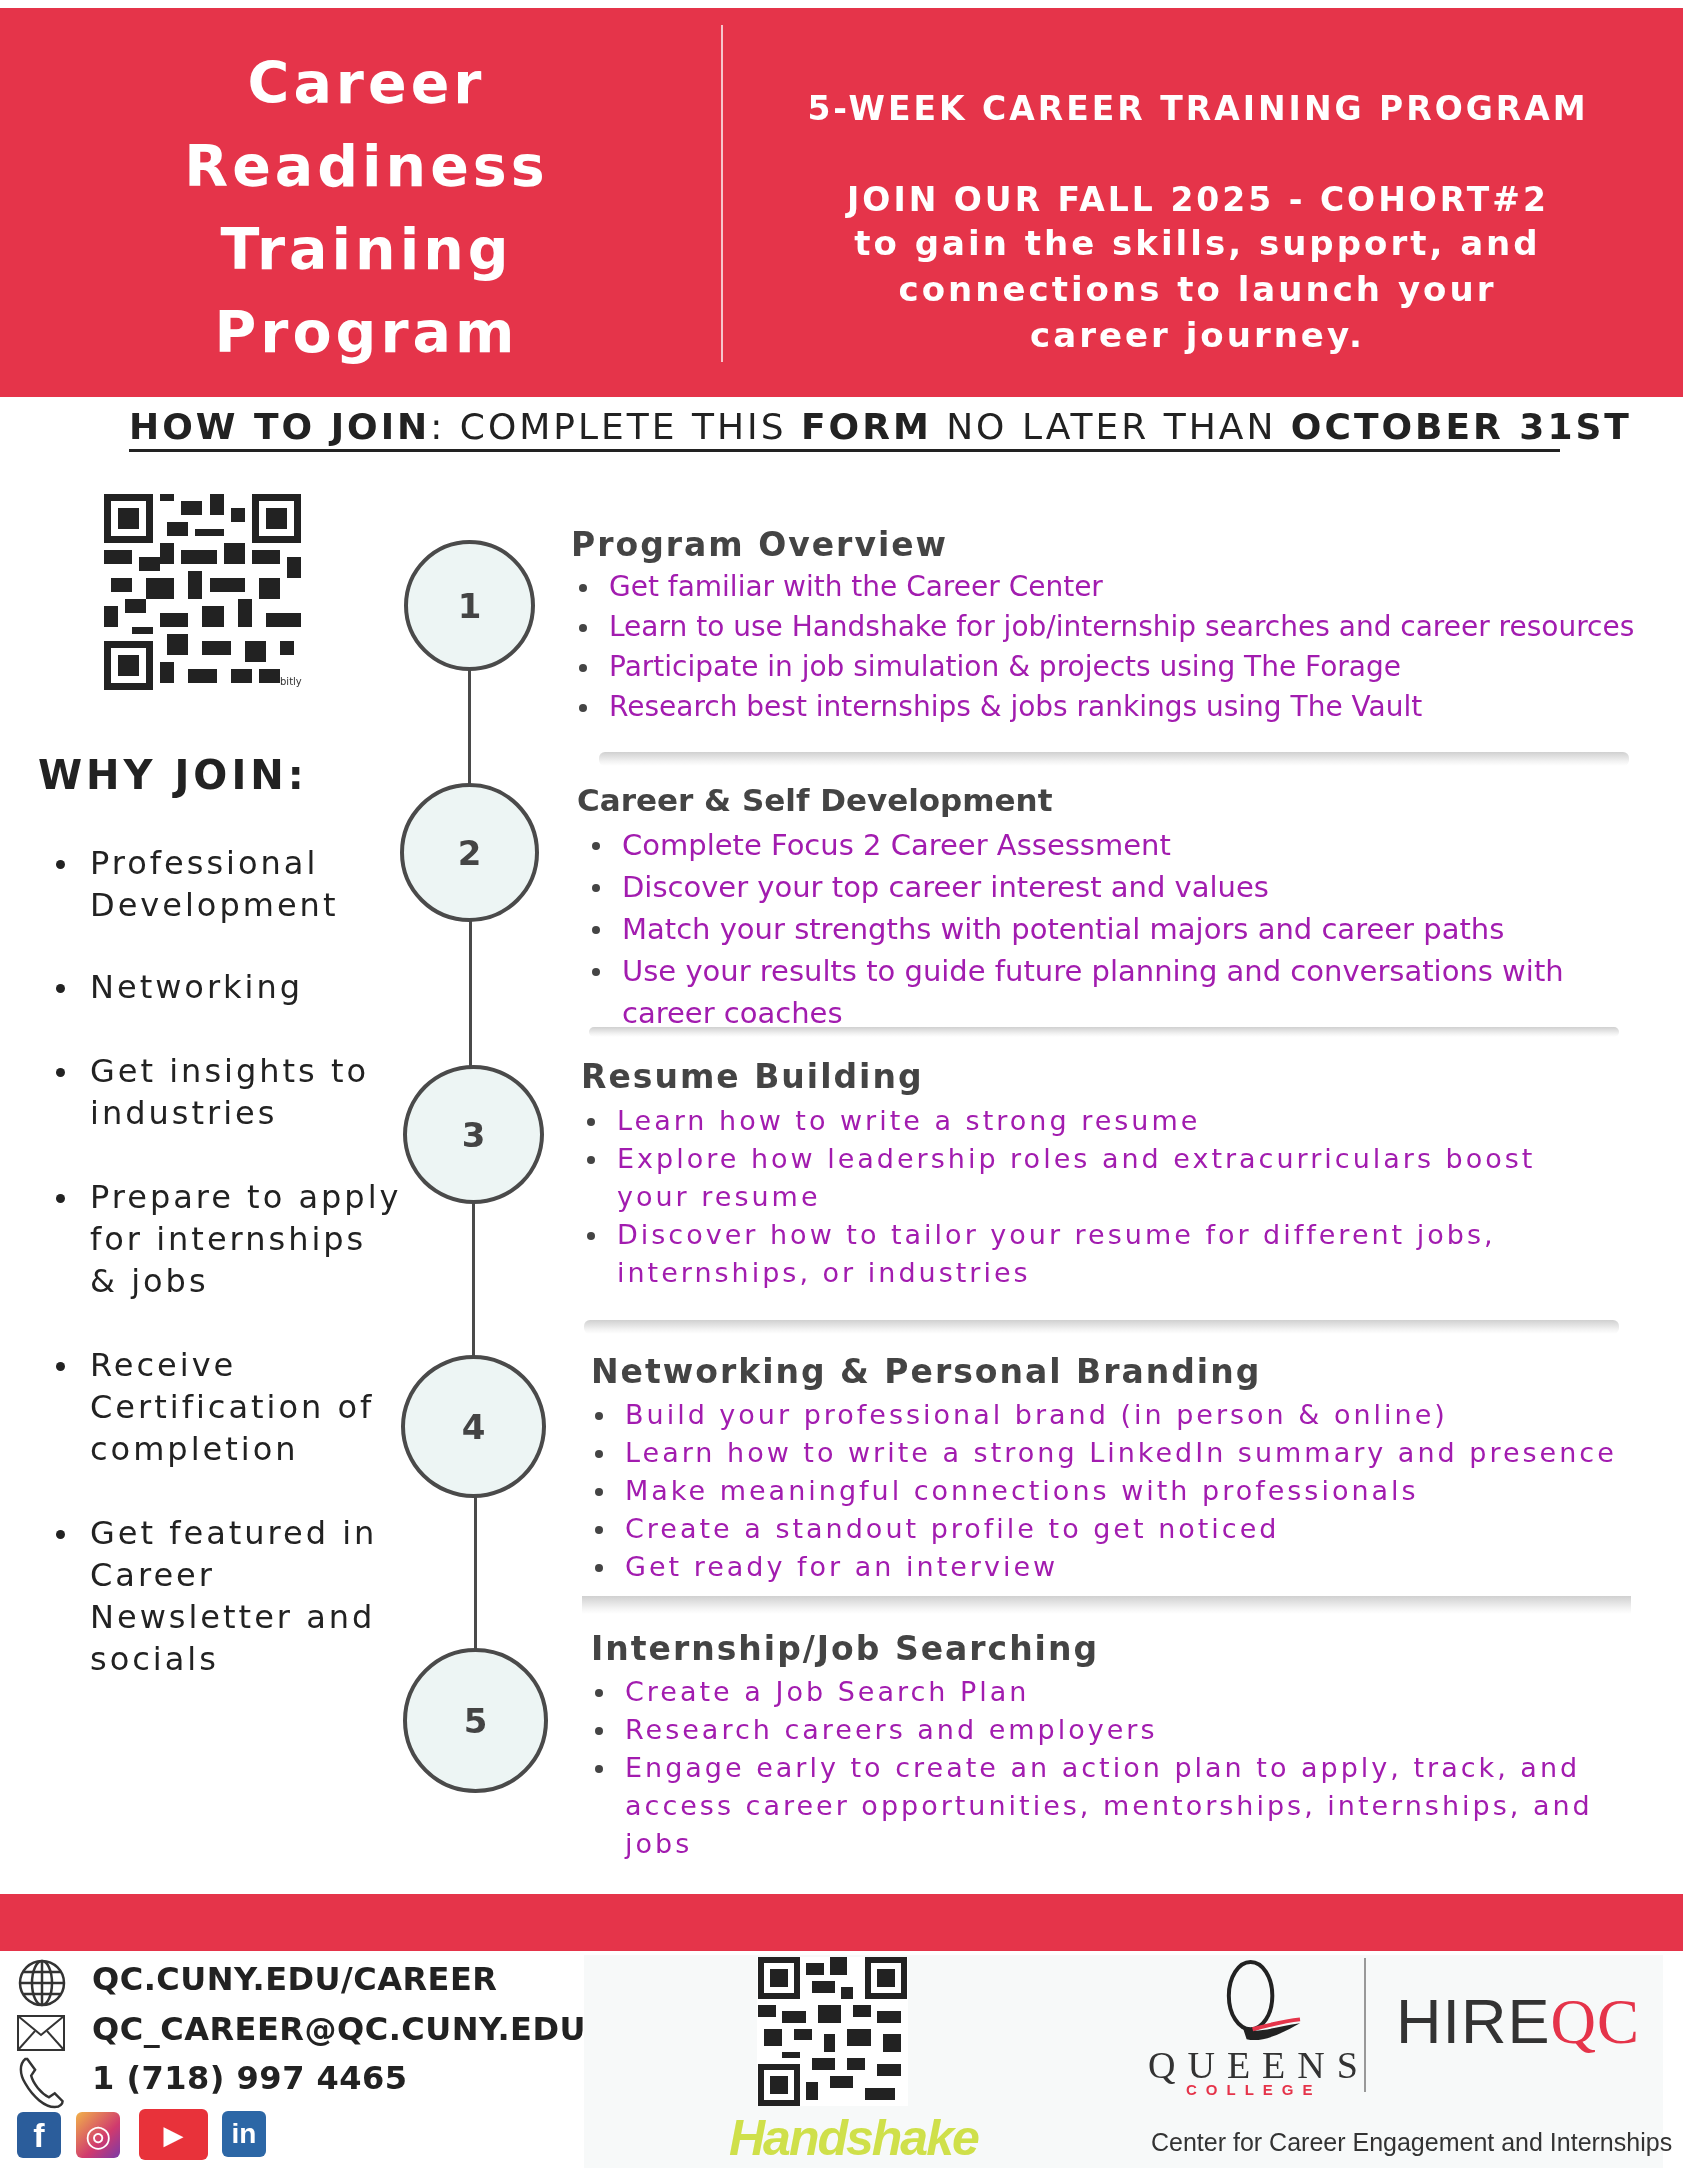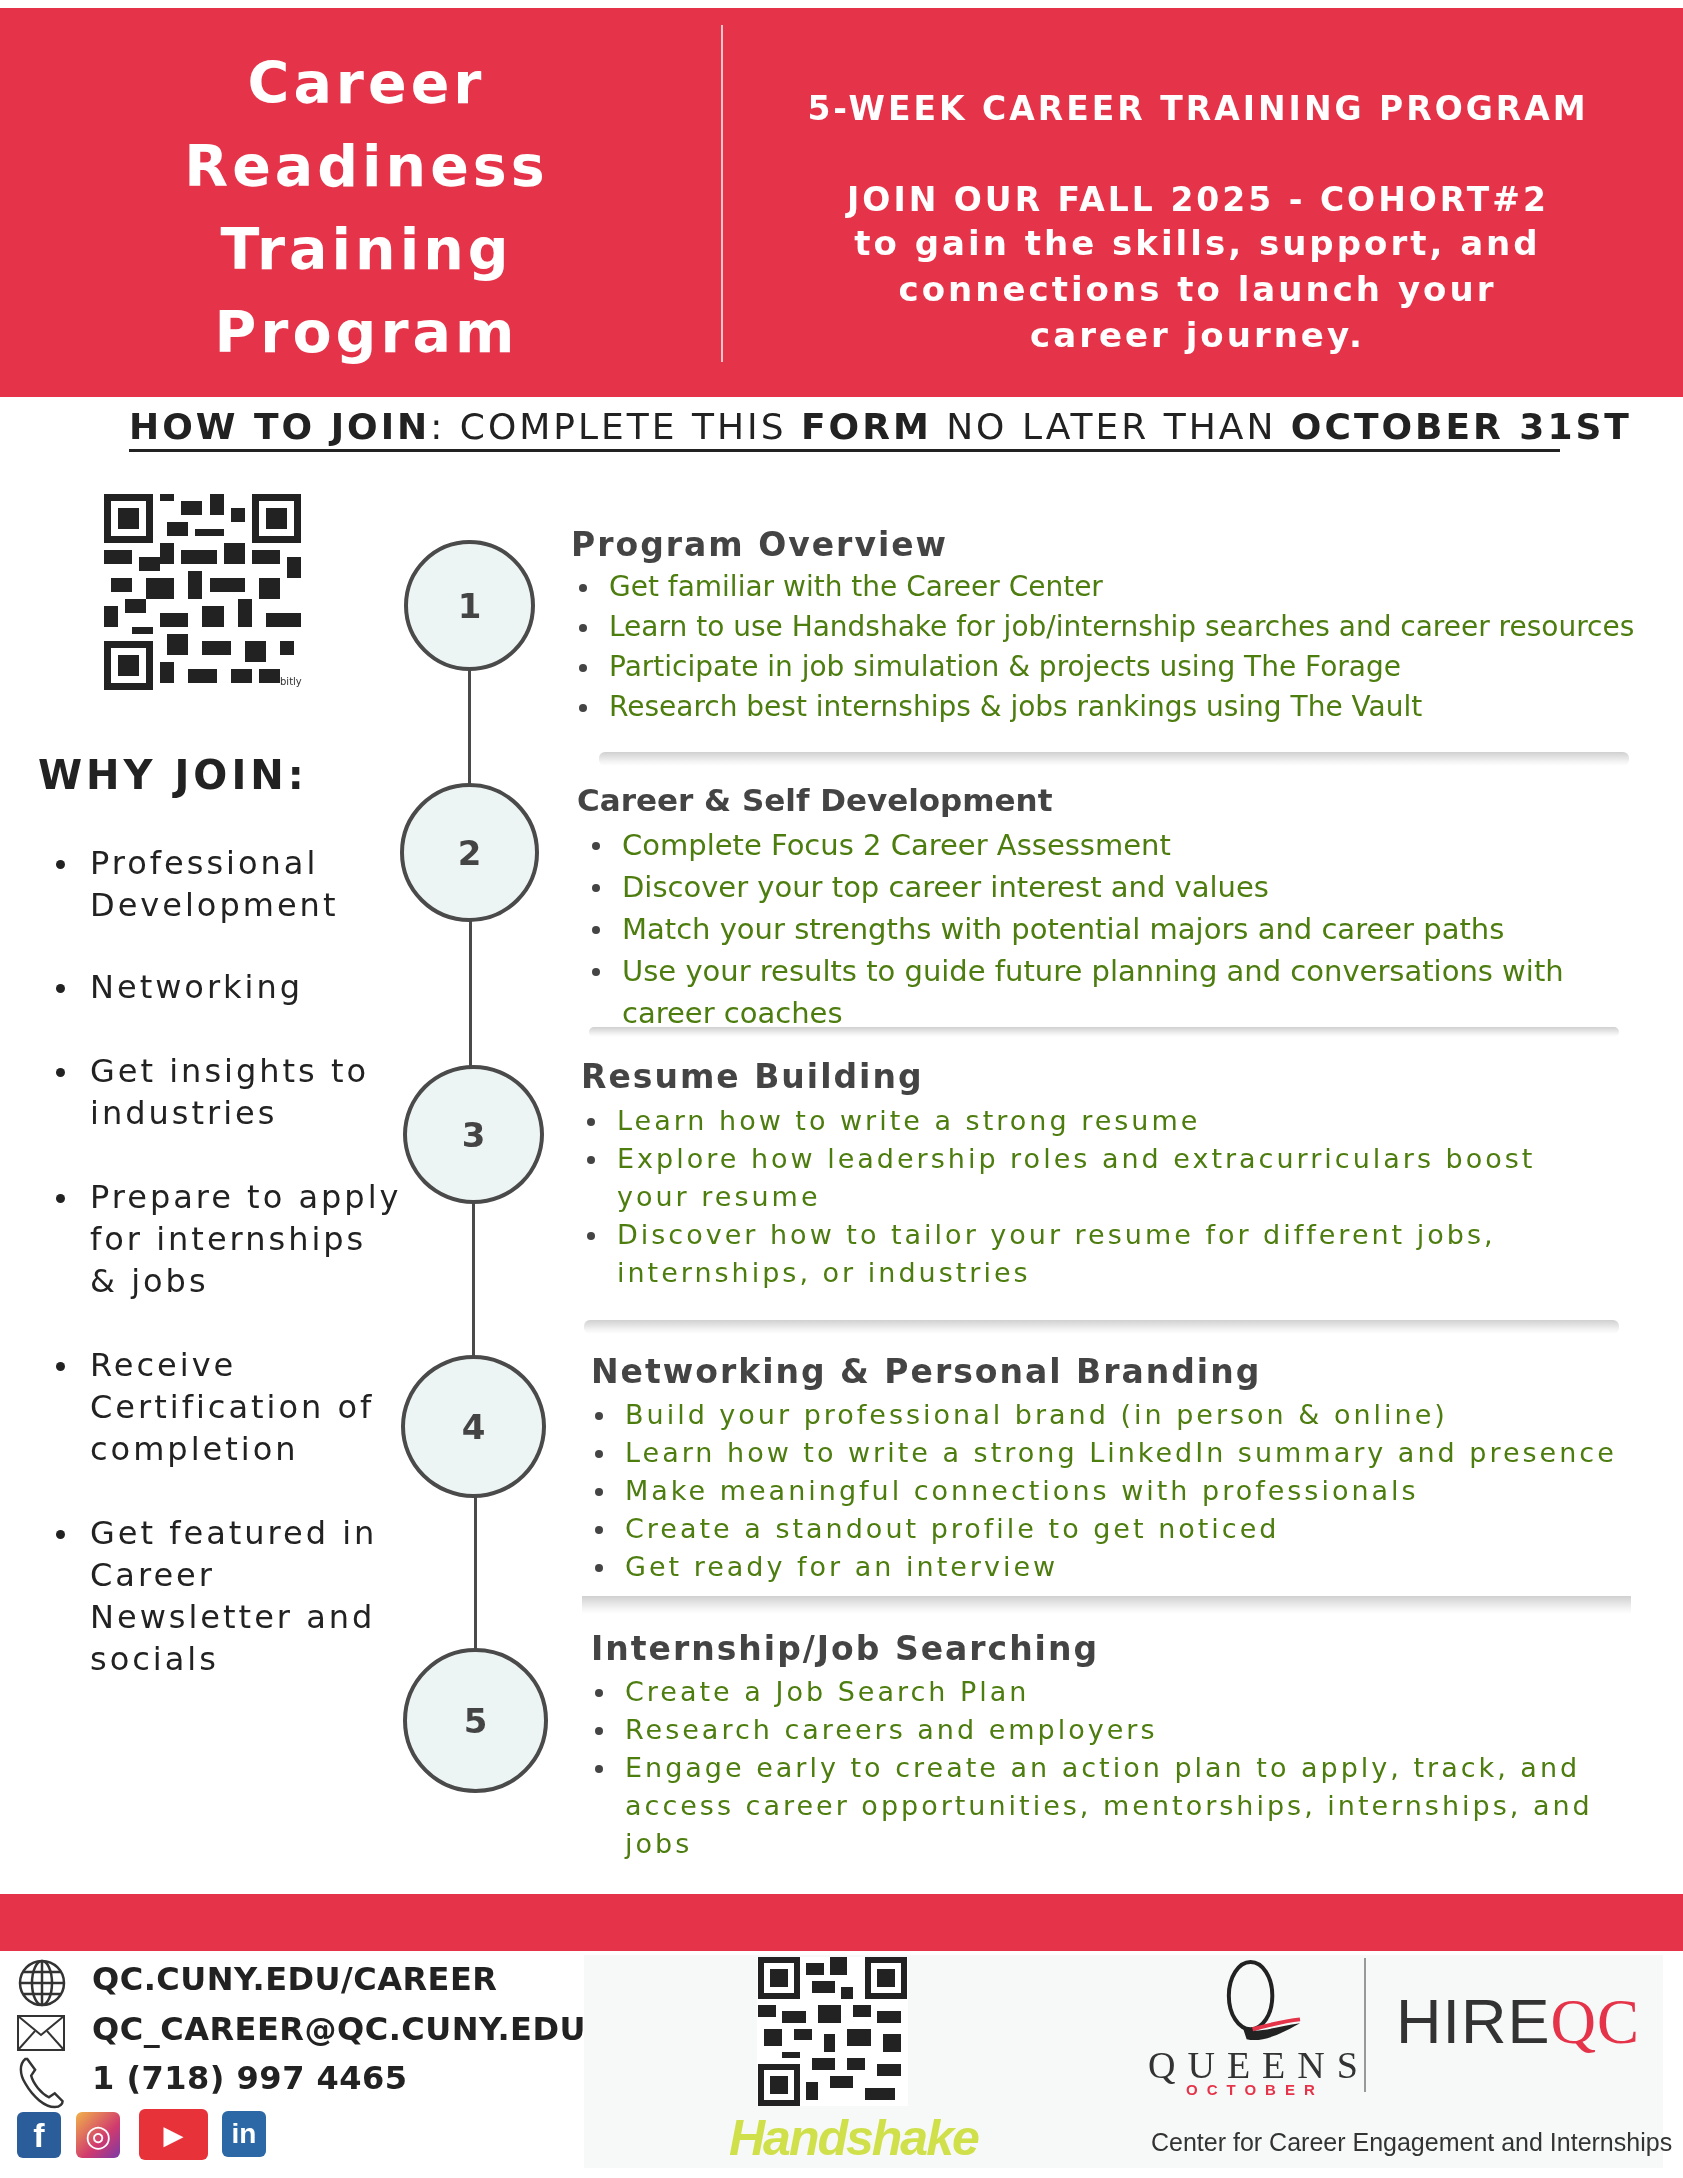--- a/index.html
+++ b/index.html
@@ -24,21 +24,21 @@
   .why-title{left:38px;top:752px;font-size:40px;font-weight:bold;letter-spacing:4px;color:#222;}
   .why-list{left:50px;top:842px;width:356px;margin:0;padding:0;list-style:none;}
   .why-list li{position:relative;padding-left:40px;font-size:32px;line-height:42px;letter-spacing:3px;color:#222;}
   .why-list li::before{content:"";position:absolute;left:6px;top:18px;width:9px;height:9px;border-radius:50%;background:#222;}
   
   .tl-line{width:3px;background:#4a4a4a;}
   .circle{border:4px solid #4a4a4a;border-radius:50%;background:#edf5f4;box-sizing:border-box;display:flex;align-items:center;justify-content:center;font-weight:bold;font-size:34px;color:#444;}
   
   .sec-title{font-size:33px;font-weight:bold;letter-spacing:2px;color:#444;white-space:nowrap;}
   .sec-list{margin:0;padding:0;list-style:none;}
-  .sec-list li{position:relative;padding-left:38px;color:#4d7c0f;}
+  .sec-list li{position:relative;padding-left:38px;color:#a21caf;}
   .sec-list li::before{content:"";position:absolute;left:8px;width:8px;height:8px;border-radius:50%;background:#444;}
   .s-a li{font-size:28px;line-height:40px;letter-spacing:0;}
   .s-a li::before{top:17px;}
   .s-b li{font-size:29px;line-height:42px;}
   .s-b li::before{top:18px;}
   .s-c li{font-size:27px;line-height:38px;letter-spacing:3px;}
   .s-c li::before{top:16px;}
   .shadow-bar{height:14px;background:linear-gradient(#d0d0d0,#f4f4f4 70%,#fff);border-radius:6px;}
   
   .footer-band{left:0;top:1894px;width:1683px;height:57px;background:#e5344a;}
@@ -264,17 +264,17 @@
 <div class="abs handshake" style="left:729px;top:2109px;">Handshake</div>
 
 <div class="abs" style="left:1213px;top:1958px;width:89px;height:99px;">
   <svg width="89" height="99" viewBox="0 0 90 100">
       <ellipse cx="38" cy="38" rx="22" ry="34" fill="none" stroke="#222" stroke-width="4"></ellipse>
       <path d="M30 70 C40 78 60 70 88 66 C70 76 50 86 34 82 Z" fill="#222"></path>
       <path d="M40 72 C55 68 70 64 88 62" stroke="#e5344a" stroke-width="4" fill="none"></path>
     </svg>
 </div>
 <div class="abs queens" style="left:1148px;top:2043px;">QUEENS</div>
-<div class="abs college" style="left:1186px;top:2081px;">OCTOBER</div>
+<div class="abs college" style="left:1186px;top:2081px;">COLLEGE</div>
 <div class="abs" style="left:1364px;top:1958px;width:2px;height:134px;background:#999;"></div>
 <div class="abs hireqc" style="left:1396px;top:1985px;"><span>HIRE</span><span class="qc">QC</span></div>
 <div class="abs cce" style="left:1151px;top:2128px;">Center for Career Engagement and Internships</div>
 
 
 </body></html>

